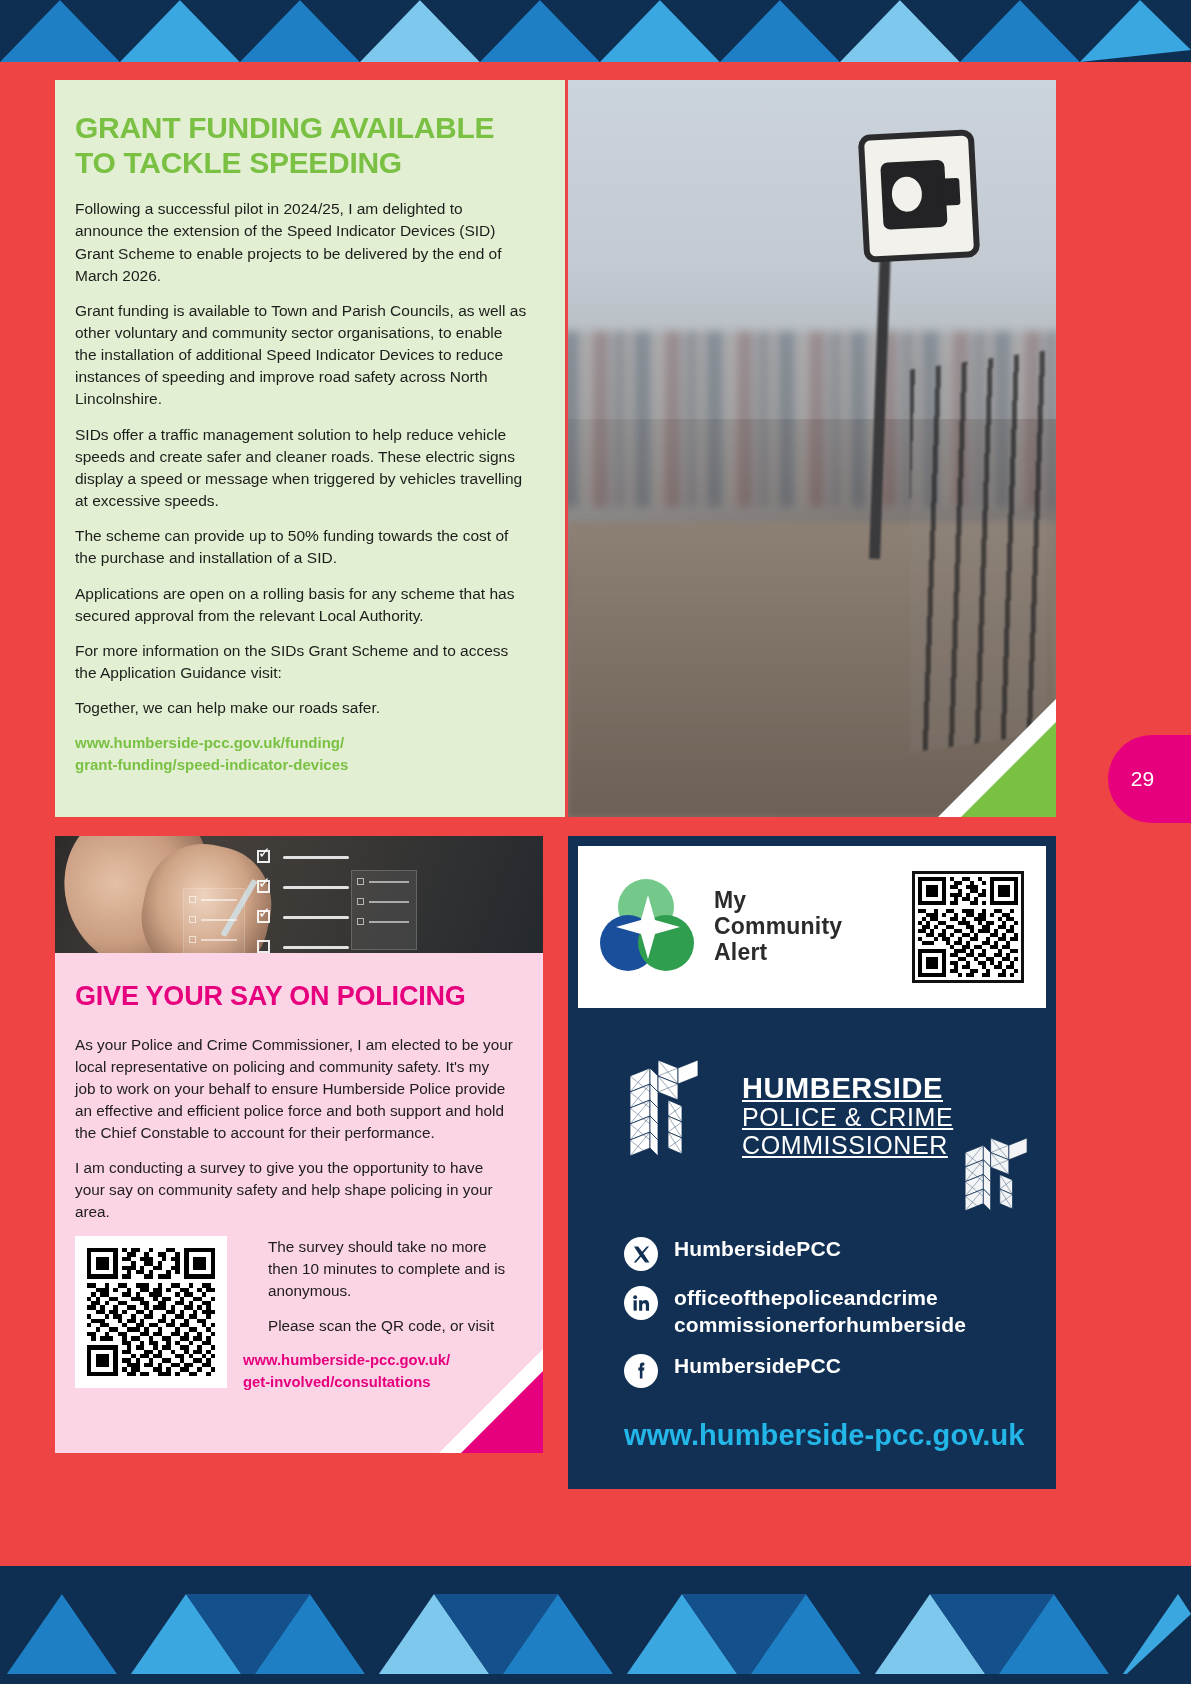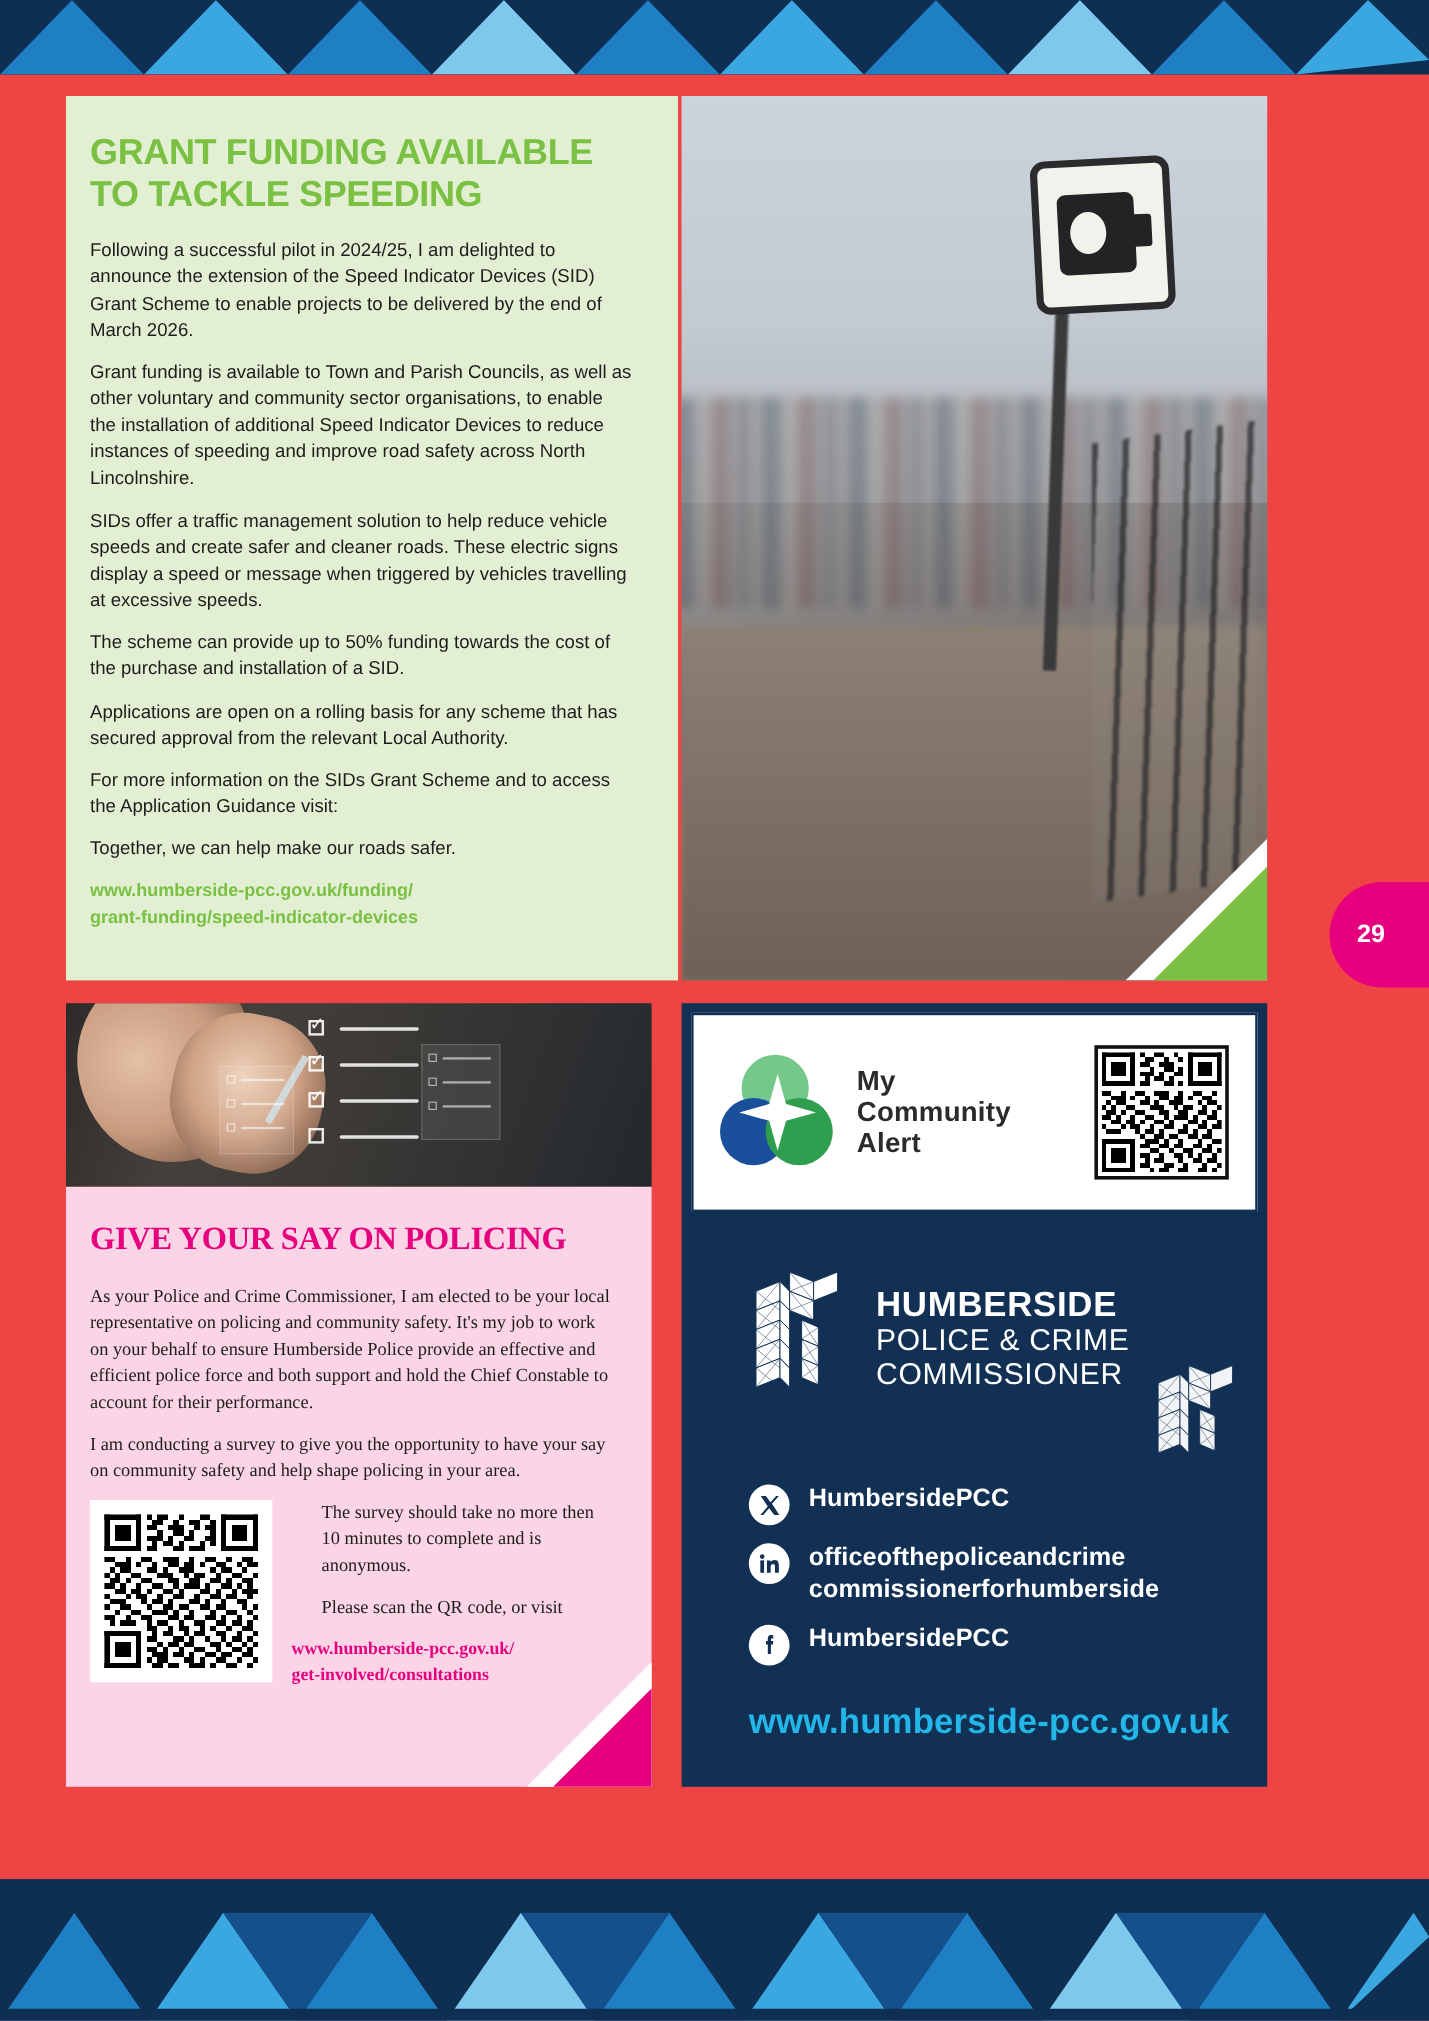--- a/index.html
+++ b/index.html
@@ -124,21 +124,21 @@
     border-bottom: 118px solid #ffffff;
   }
 
   
   .pagenum {
     position:absolute; right: 0px; top: 735px;
     width: 83px; height: 88px;
     background:#e6007e;
     border-radius: 44px 0 0 44px;
     display:flex; align-items:center; justify-content:center;
-    color:#fff; font-size:21px; font-weight:bold;
+    color:#fff; font-size:21px; font-weight:normal;
     padding-right: 14px;
   }
 
   
   .photo-survey {
     position:absolute; left:55px; top:836px;
     width:488px; height:153px;
     overflow:hidden;
     background: linear-gradient(110deg,#2d2b2a 0%, #46403c 25%, #3a3835 55%, #23282e 100%);
   }
@@ -172,25 +172,24 @@
   }
   .ps-card {
     position:absolute; background: rgba(255,255,255,.08);
     border:1px solid rgba(255,255,255,.18);
   }
   .ps-sm { position:absolute; height:2px; background:rgba(255,255,255,.55); }
   .ps-smbox { position:absolute; width:7px; height:7px; border:1.5px solid rgba(255,255,255,.6); }
 
   
   .survey-panel {
-    position:absolute; left:55px; top:989px;
+    position:absolute; left:55px; top:953px;
     width:488px; height:500px;
     background:#fbd4e6;
     padding: 28px 30px 0 18px;
-    font-family: Liberation Serif, serif;
   }
   .survey-title {
     color:#e6007e;
     font-size: 27px; font-weight:bold;
     letter-spacing:-0.2px;
     margin-bottom: 22px;
     padding-left:2px;
   }
   .survey-p {
     color:#1d1d1b; font-size:15.3px; line-height:1.44;
@@ -250,21 +249,21 @@
     margin-left:auto; width:112px; height:112px;
     background:#fff; border:3px solid #111;
     display:flex; align-items:center; justify-content:center;
   }
 
   .brand-wrap {
     position:absolute; left:52px; top:222px;
     display:flex; align-items:center;
   }
   .iso-mark { width:90px; height:116px; position:relative; }
-  .brand-text { margin-left:20px; color:#ffffff; }
+  .brand-text { margin-left:32px; color:#ffffff;text-decoration:underline; }
   .bt1 { font-size:29px; font-weight:bold; letter-spacing:0.6px; line-height:1.05; }
   .bt2 { font-size:25px; font-weight:300; letter-spacing:0.6px; line-height:1.12; }
   .bt3 { font-size:25px; font-weight:300; letter-spacing:0.6px; line-height:1.12; }
 
   .iso-ghost { position:absolute; right:18px; top:300px; width:82px; height:106px; opacity:.95; }
 
   .social {
     position:absolute; left:56px; top:400px; width:420px;
   }
   .soc-row { display:flex; align-items:flex-start; margin-bottom:14px; }

